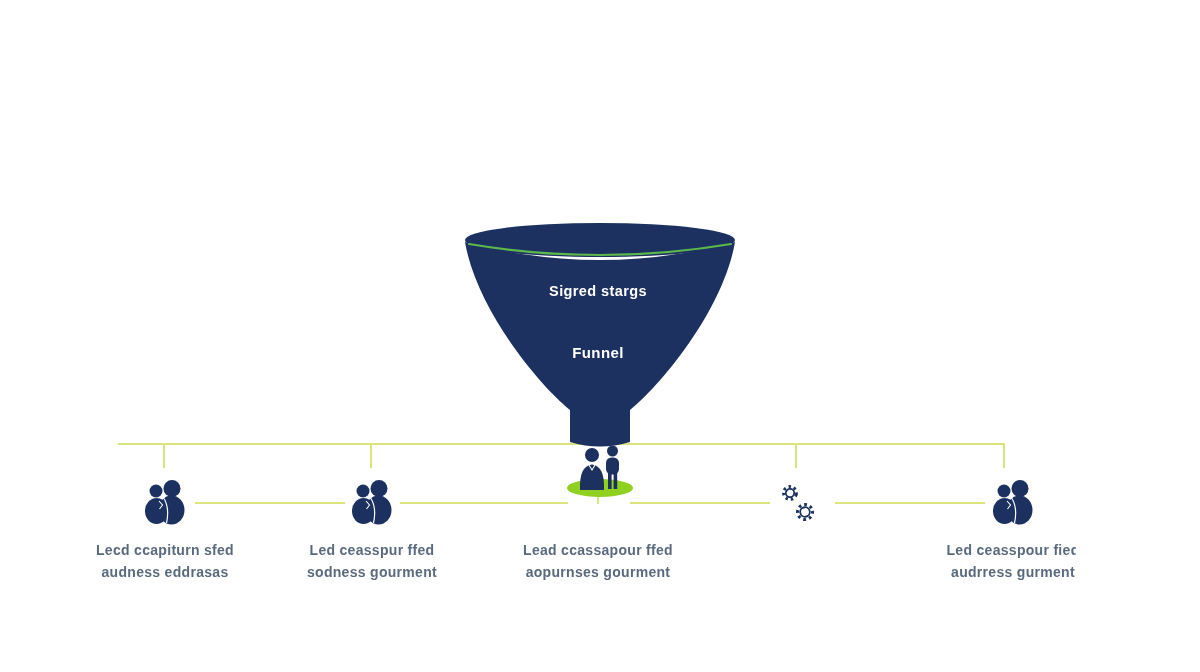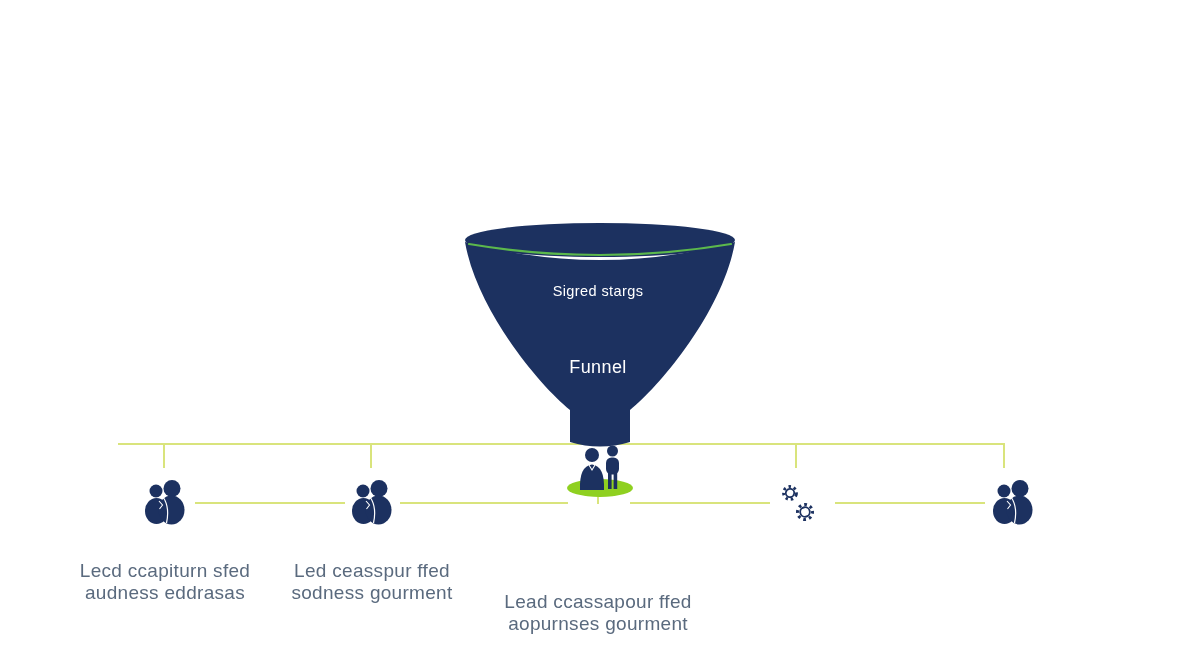--- a/index.html
+++ b/index.html
@@ -1,38 +1,38 @@
 <!DOCTYPE html>
 <html><head>
 <meta charset="utf-8">
 <style>
   * { margin:0; padding:0; box-sizing:border-box; }
   html,body { background:#ffffff; }
   body { font-family:"Liberation Sans", sans-serif; }
   .canvas {
     position:relative; width:1076px; height:672px;
-    background:#ffffff; overflow:hidden;
+    background:#ffffff; overflow:hidden;font-weight:bold;
   }
   
   .hline { position:absolute; height:2px; background:#d9e47c; z-index:1; }
   .vline { position:absolute; width:2px;  background:#d9e47c; z-index:1; }
   
   .funnel-svg { position:absolute; left:455px; top:216px; z-index:2; }
   .funnel-text {
     position:absolute; z-index:3; color:#ffffff; text-align:center;
     width:240px; left:478px; letter-spacing:0.4px;
   }
   .funnel-text.top   { top:283px; font-size:14.5px; }
-  .funnel-text.title { top:357px; font-size:18px; }
+  .funnel-text.title { top:344px; font-size:15px; }
   
   .stage-icon { position:absolute; z-index:3; }
   
   .stage-label {
-    position:absolute; top:560px; width:230px; z-index:2;
-    color:#5a6a7e; font-size:19px; line-height:21.5px; text-align:center;
+    position:absolute; top:540px; width:230px; z-index:2;
+    color:#5a6a7e; font-size:14px; line-height:21.5px; text-align:center;
     letter-spacing:0.3px;
   }
 </style>
 </head>
 <body>
 
 <div class="canvas">
 
   <div class="hline" style="left:118px; top:443px; width:887px;"></div>
   <div class="vline" style="left:163px; top:443px; height:25px;"></div>
@@ -106,18 +106,22 @@
   </svg>
 
   <div class="stage-label" style="left:50px;">
     <div>Lecd ccapiturn sfed</div>
     <div>audness eddrasas</div>
   </div>
   <div class="stage-label" style="left:257px;text-align:center;">
     <div>Led ceasspur ffed</div>
     <div>sodness gourment</div>
   </div>
-  <div class="stage-label" style="left:483px;margin-top:31px;">
+  <div class="stage-label" style="left:483px;">
     <div>Lead ccassapour ffed</div>
     <div>aopurnses gourment</div>
+  </div>
+  <div class="stage-label" style="left:898px;">
+    <div>Led ceasspour fied</div>
+    <div>audrress gurment</div>
   </div>
 
 </div>
 
 </body></html>

